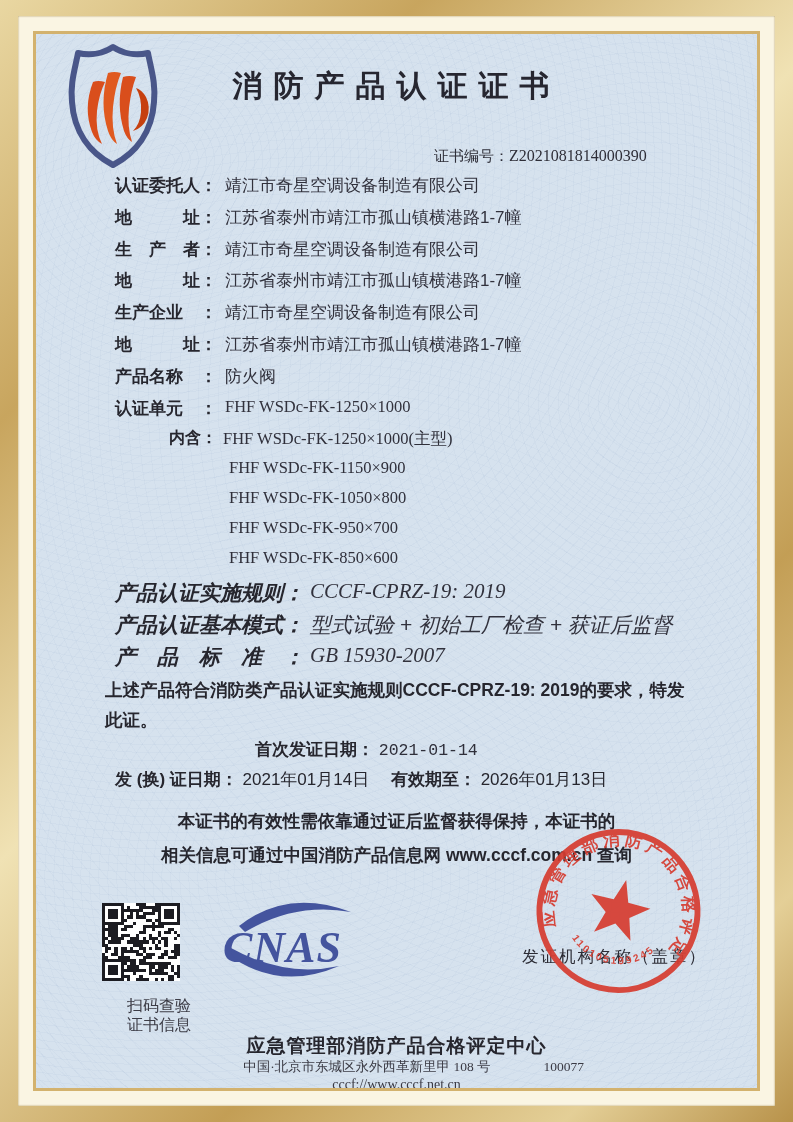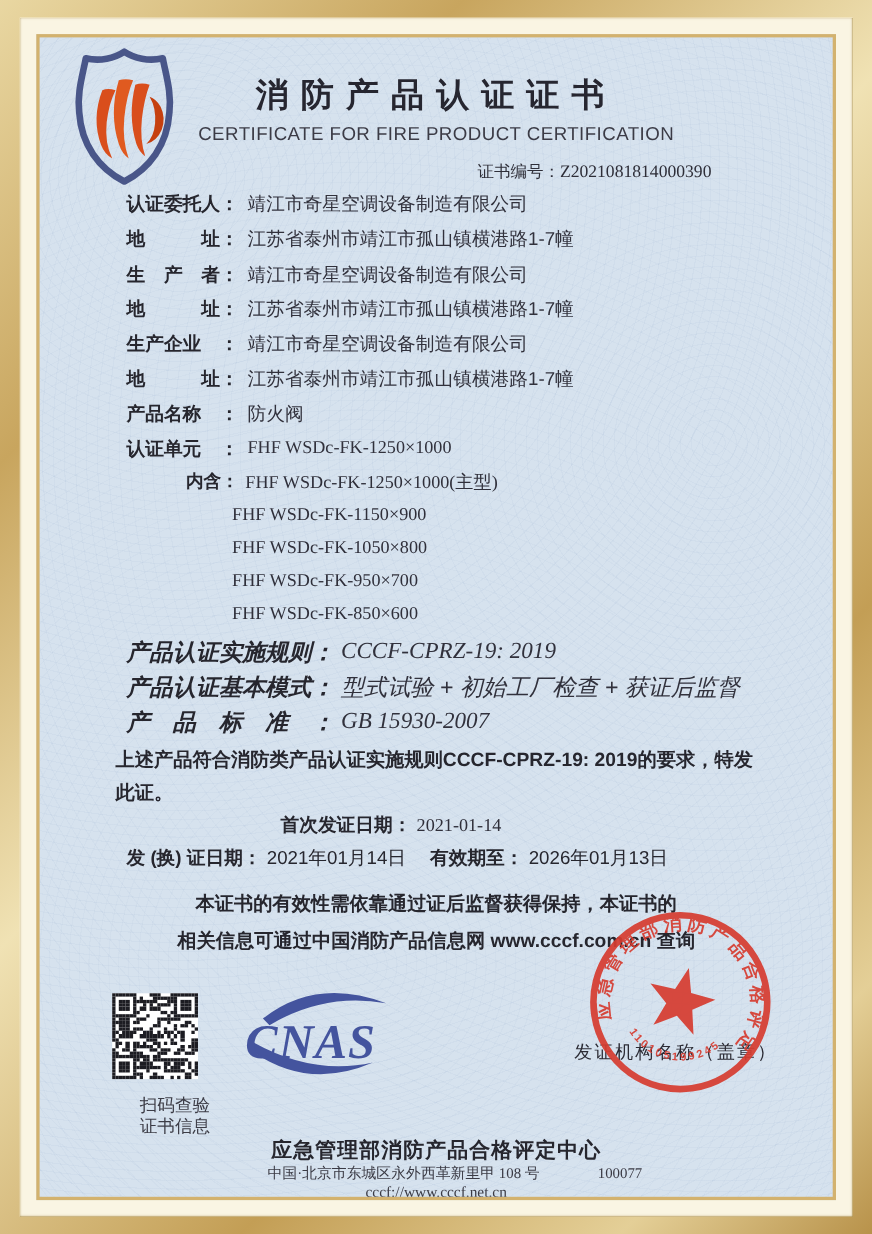--- a/index.html
+++ b/index.html
@@ -33,34 +33,34 @@
   .fields { left:79px; top:140px; font-size:17px; }
   .frow { height:31.8px; display:flex; align-items:flex-start; }
   .frow .lab { font-weight:bold; white-space:pre; }
   .frow .val { margin-left:8px; color:#31313c; white-space:pre; }
   .frow .val.serif { font-size:16.5px; }
 
   .inner-models { left:133px; top:394px; font-size:16px; }
   .im-row { height:30px; display:flex; }
   .im-row .lab { font-weight:bold; }
   .im-row .val { font-family:"Liberation Serif",serif; font-size:16.5px; color:#2f2f3a; margin-left:6px; }
-  .im-row.cont .val { margin-left:42px; }
+  .im-row.cont .val { margin-left:60px; }
 
   .rules { left:79px; top:545px; font-size:21px;font-style:italic; }
   .rrow { height:32px; display:flex; }
   .rrow .lab { font-weight:bold; white-space:pre; }
   .rrow .val { margin-left:6px; color:#31313c; white-space:pre; }
 
   .statement { left:69px; top:641px; width:600px; font-size:17.5px; font-weight:bold;
                line-height:30px; color:#26262e; }
 
   .firstissue { left:219px; top:704px; font-size:17px; }
   .reissue { left:79px; top:734px; font-size:17px; }
   .dates .lab, .firstissue .lab, .reissue .lab { font-weight:bold; }
-  .dval { font-family:Liberation Serif, serif; font-size:16.5px; color:#2f2f3a; }
+  .dval { font-family:Liberation Mono, monospace; font-size:16.5px; color:#2f2f3a; }
 
   .notice { left:0; right:0; top:770px; text-align:center; font-size:17.5px; font-weight:bold;
             line-height:34px; color:#26262e; }
 
   .qr { left:66px; top:869px; width:78px; height:78px; background:#fff;
         display:grid; grid-template-columns:repeat(25,1fr); grid-template-rows:repeat(25,1fr); }
   .qr div { background:transparent; } .qr div.on { background:#1c1c22; }
   .qr-caption { left:75px; top:962px; width:96px; text-align:center; font-size:16px;
                 color:#3c3c46; line-height:19px; }
 
@@ -93,21 +93,20 @@
              C38 113 22 92 20 62 C18 44 23 29 26 13 C39 16 52 13 61 7 Z" fill="none" stroke="#3d4a80" stroke-width="6" stroke-linejoin="round" opacity="0.92"></path>
     <g fill="#d94e1c">
       <path d="M41 42 q-10 26 -1 50 q3 8 10 12 q-7 -14 -5 -33 q2 -17 8 -29 q-7 -2 -12 0 z"></path>
       <path d="M56 33 q-9 30 0 58 q3 9 9 13 q-6 -16 -4 -37 q2 -20 8 -34 q-7 -2 -13 0 z" fill="#e05a20"></path>
       <path d="M71 37 q-7 28 1 54 q3 8 8 11 q-5 -15 -3 -34 q2 -18 7 -31 q-7 -2 -13 0 z" fill="#d94e1c"></path>
       <path d="M84 48 q6 10 5 24 q-1 12 -8 19 q10 -3 14 -13 q4 -11 -1 -21 q-4 -7 -10 -9 z" fill="#c6400f"></path>
     </g>
   </svg>
 
   <div class="abs title">消防产品认证证书</div>
-  <div class="abs subtitle">CERTIFICATE FOR FIRE PRODUCT CERTIFICATION</div>
 
   <div class="abs certno">
     <span>证书编号：</span><span class="val">Z2021081814000390</span>
   </div>
 
   <div class="abs fields">
     <div class="frow">
       <span class="lab">认证委托人：</span>
       <span class="val">靖江市奇星空调设备制造有限公司</span>
     </div>

